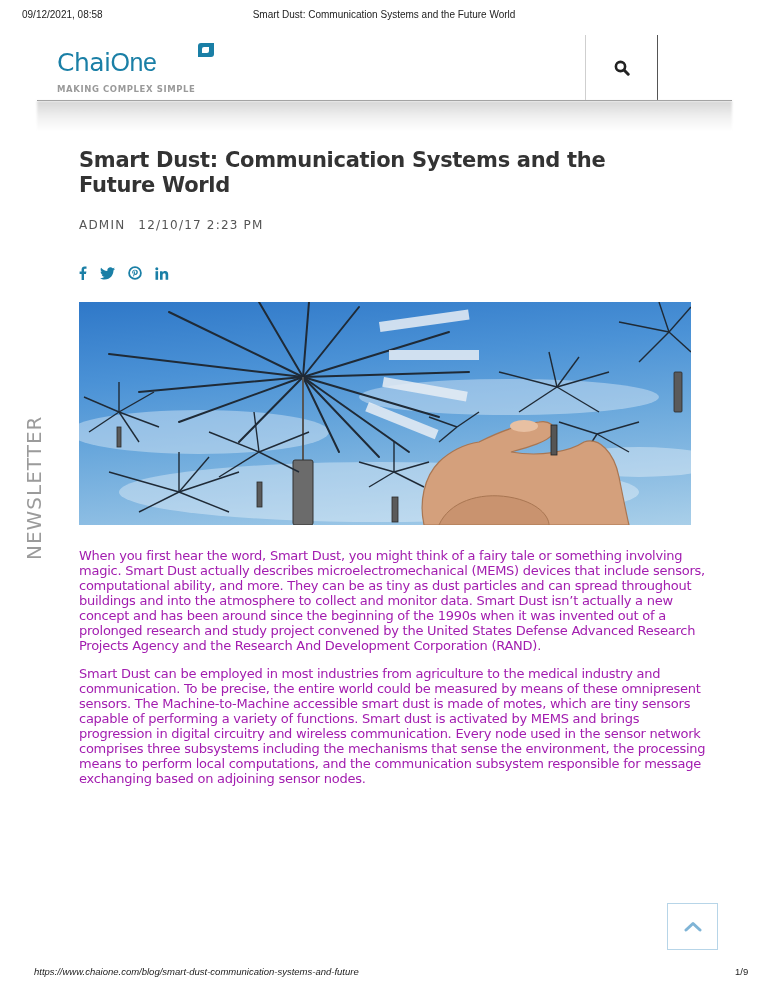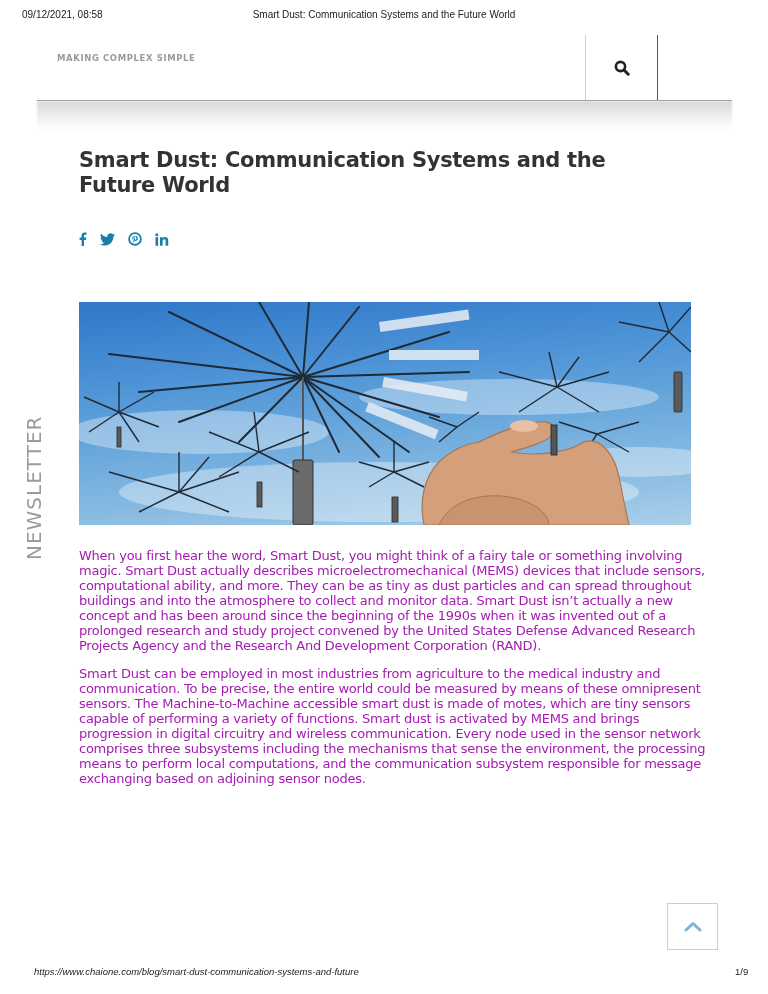--- a/index.html
+++ b/index.html
@@ -8,21 +8,21 @@
     .print-header .date { position:absolute; left:22px; top:9px; }
     .print-header .doc-title { position:absolute; left:0; width:768px; text-align:center; top:9px; }
 
     .site-header { position:absolute; top:35px; left:37px; width:695px; height:65px; border-bottom:1px solid #8a8a8a; background:#fff; }
     .header-shadow { position:absolute; top:101px; left:37px; width:695px; height:30px; background:linear-gradient(to bottom, #d6d6d6 0%, #efefef 50%, #ffffff 100%); filter:blur(1px); }
     .logo { position:absolute; left:20px; top:15px; }
     .logo-word { font-family:"DejaVu Sans", sans-serif; font-size:25px; color:#1a7fa6; letter-spacing:-0.5px; line-height:24px; }
     .logo-word .light { font-weight:300; font-family:"Liberation Sans", sans-serif; }
     .logo-mark { position:absolute; left:141px; top:-7px; width:16px; height:14px; background:#1a7fa6; border-radius:3px 0 3px 0; }
     .logo-mark::after { content:""; position:absolute; left:4px; top:4px; width:7px; height:6px; background:#fff; border-radius:2px 0 2px 0; }
-    .logo-tagline { font-family:"DejaVu Sans", sans-serif; font-size:8.5px; font-weight:bold; color:#9a9a9a; letter-spacing:0.6px; margin-top:3px; }
+    .logo-tagline { font-family:"DejaVu Sans", sans-serif; font-size:8.5px; font-weight:bold; color:#9a9a9a; letter-spacing:0.6px; margin-top:9px; }
     .search-cell { position:absolute; left:548px; top:0; width:71px; height:65px; border-left:1px solid #cfcfcf; border-right:1px solid #555; display:flex; align-items:center; justify-content:center; cursor:pointer; }
 
     .newsletter { position:absolute; left:22px; top:560px; transform:rotate(-90deg); transform-origin:left top; font-family:"DejaVu Sans", sans-serif; font-size:20px; color:#9b9b9b; letter-spacing:1px; white-space:nowrap; cursor:pointer; }
 
     .article { position:absolute; left:79px; top:148px; width:620px; }
     .title { font-family:"DejaVu Sans", sans-serif; font-weight:bold; font-size:21px; line-height:25px; color:#333; margin:0; width:560px; letter-spacing:-0.3px; }
     .meta { margin-top:20px; font-family:"DejaVu Sans", sans-serif; font-size:12px; color:#555; letter-spacing:1.2px; }
     .meta span + span { margin-left:8px; }
     .social { margin-top:33px; display:flex; gap:13px; align-items:center; height:16px; }
     .social a { color:#1a7fa6; text-decoration:none; display:inline-flex; align-items:center; cursor:pointer; }
@@ -43,35 +43,43 @@
 </head>
 <body>
 
 <div class="print-header">
   <span class="date">09/12/2021, 08:58</span>
   <span class="doc-title">Smart Dust: Communication Systems and the Future World</span>
 </div>
 
 <div class="site-header">
   <div class="logo">
+    <div class="logo-word" style="position:relative;">
+      <span>Chai</span><span class="light">One</span>
+      <span class="logo-mark"></span>
+    </div>
     <div class="logo-tagline">MAKING COMPLEX SIMPLE</div>
   </div>
   <div class="search-cell">
     <svg width="16" height="16" viewBox="0 0 16 16">
       <circle cx="6.5" cy="6.5" r="4.6" fill="none" stroke="#222" stroke-width="2.6"></circle>
       <line x1="10" y1="10" x2="14.2" y2="14.2" stroke="#222" stroke-width="3" stroke-linecap="round"></line>
     </svg>
   </div>
 </div>
 <div class="header-shadow"></div>
 
 <div class="newsletter">NEWSLETTER</div>
 
 <div class="article">
   <h1 class="title">Smart Dust: Communication Systems and the Future World</h1>
+  <div class="meta">
+    <span>ADMIN</span>
+    <span>12/10/17 2:23 PM</span>
+  </div>
   <div class="social">
     <a>
       <svg width="8" height="14" viewBox="0 0 8 14">
           <path d="M5 14V8h2l.4-2.5H5V4c0-.7.3-1.2 1.3-1.2H7.5V.6C7.2.5 6.4.4 5.6.4 3.8.4 2.6 1.5 2.6 3.5v2H.6V8h2v6z" fill="#1a7fa6"></path>
         </svg>
     </a>
     <a>
       <svg width="15" height="13" viewBox="0 0 24 20">
           <path d="M24 2.4c-.9.4-1.8.7-2.8.8 1-.6 1.8-1.6 2.2-2.7-1 .6-2 1-3.1 1.2C19.3.6 18 0 16.6 0c-2.7 0-4.9 2.2-4.9 4.9 0 .4 0 .8.1 1.1C7.7 5.8 4.1 3.9 1.7.9c-.4.7-.7 1.6-.7 2.5 0 1.7.9 3.2 2.2 4.1-.8 0-1.6-.2-2.2-.6v.1c0 2.4 1.7 4.4 3.9 4.8-.4.1-.8.2-1.3.2-.3 0-.6 0-.9-.1.6 2 2.4 3.4 4.6 3.4-1.7 1.3-3.8 2.1-6.1 2.1H0c2.2 1.4 4.8 2.2 7.5 2.2 9.1 0 14-7.5 14-14v-.6c1-.7 1.8-1.6 2.5-2.6z" fill="#1a7fa6"></path>
         </svg>

